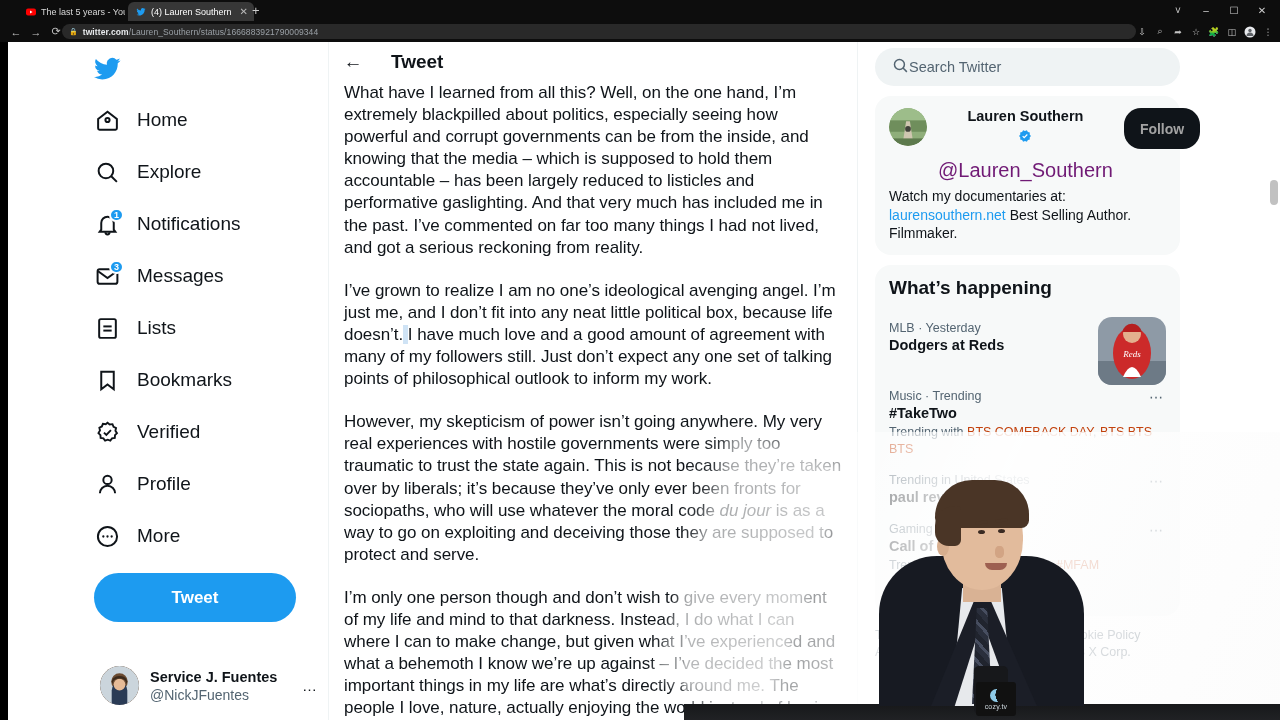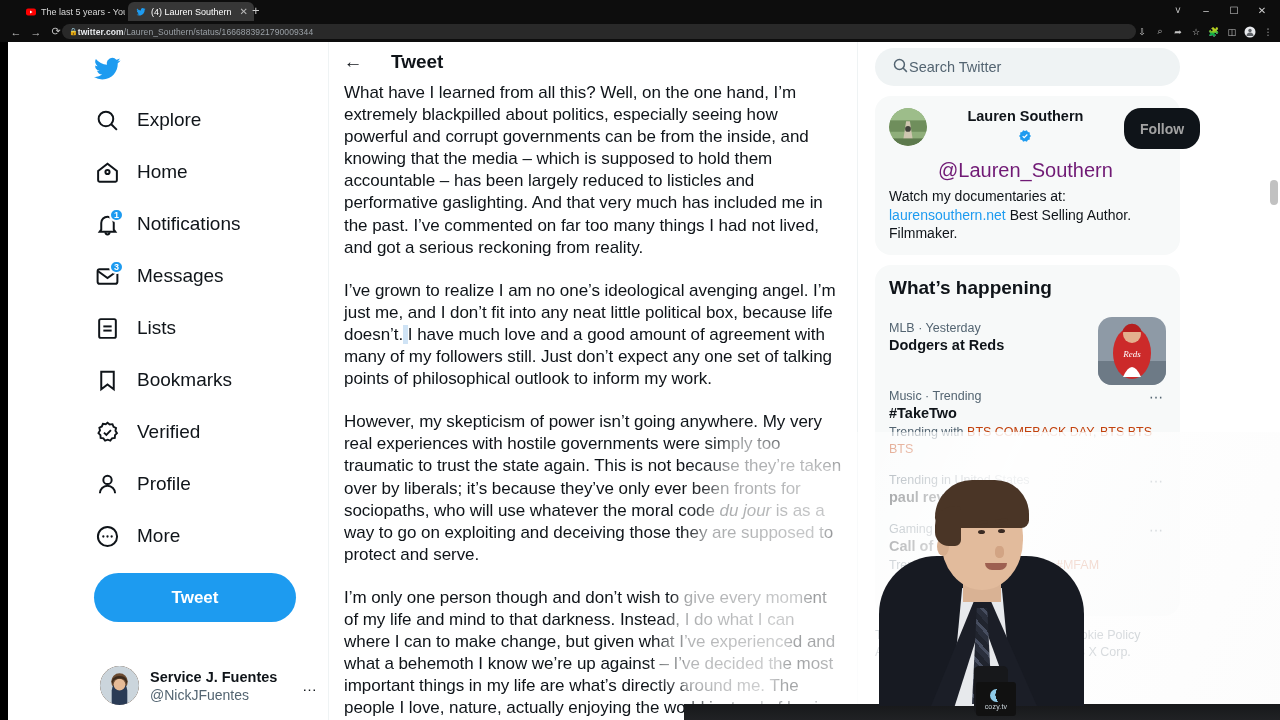--- a/index.html
+++ b/index.html
@@ -29,21 +29,21 @@
   .wincontrols { position:absolute; right:4px; top:2px; display:flex; gap:0; align-items:center; }
   .wincontrols span { width:28px; height:17px; display:flex; align-items:center; justify-content:center;
       font-size:10px; color:#cfcfcf; }
 
   .navbar { position:absolute; left:0; top:21px; width:1280px; height:21px; display:flex; align-items:center; }
   .navbtn { width:20px; height:20px; display:flex; align-items:center; justify-content:center;
             color:#c7c7c7; font-size:11px; }
   .omnibox {
     position:absolute; left:62px; top:3px; width:1074px; height:15px;
     background:#292929; border-radius:8px; display:flex; align-items:center;
-    padding:0 7px; 
+    padding:0 7px; gap:5px;
   }
   .lock { font-size:7px; color:#bdbdbd; }
   .url { font-size:8.5px; color:#9aa0a6; letter-spacing:0.1px; white-space:nowrap; }
   .url b { color:#e8eaed; font-weight:700; }
   .toolicons { position:absolute; right:4px; top:3px; display:flex; align-items:center; gap:2px; }
   .toolicons i { width:16px; height:15px; display:flex; align-items:center; justify-content:center;
       color:#c4c4c4; font-style:normal; font-size:9px; }
 
   
   .page { position:absolute; left:0; top:42px; width:1280px; height:678px; background:#fff; overflow:hidden; }
@@ -228,35 +228,35 @@
     <div class="nav">
       <div class="birdwrap">
         <svg width="27" height="27" viewBox="0 0 24 24">
             <path fill="#1d9bf0" d="M23.6 4.9a9.6 9.6 0 0 1-2.8.8 4.8 4.8 0 0 0 2.1-2.7 9.7 9.7 0 0 1-3 1.2 4.8 4.8 0 0 0-8.3 4.4A13.7 13.7 0 0 1 1.7 3.5a4.8 4.8 0 0 0 1.5 6.4 4.8 4.8 0 0 1-2.2-.6 4.8 4.8 0 0 0 3.9 4.7 4.8 4.8 0 0 1-2.2.1 4.8 4.8 0 0 0 4.5 3.3A9.7 9.7 0 0 1 0 19.5a13.6 13.6 0 0 0 7.4 2.2c8.9 0 13.7-7.3 13.7-13.7v-.6a9.8 9.8 0 0 0 2.5-2.5z"></path>
           </svg>
       </div>
 
       <div class="navitem">
         <span class="navicon">
           <svg width="25" height="25" viewBox="0 0 24 24" fill="none" stroke="#0f1419" stroke-width="1.9">
+              <path d="M3 10.5 12 3.5l9 7v9a1.3 1.3 0 0 1-1.3 1.3H4.3A1.3 1.3 0 0 1 3 19.5z"></path>
+              <circle cx="12" cy="11.5" r="2"></circle>
+            </svg>
+        </span>
+        <span class="navlabel">Home</span>
+      </div>
+
+      <div class="navitem">
+        <span class="navicon">
+          <svg width="25" height="25" viewBox="0 0 24 24" fill="none" stroke="#0f1419" stroke-width="1.9">
               <circle cx="10.5" cy="10.5" r="7"></circle>
               <line x1="15.6" y1="15.6" x2="21" y2="21"></line>
             </svg>
         </span>
         <span class="navlabel">Explore</span>
-      </div>
-
-      <div class="navitem">
-        <span class="navicon">
-          <svg width="25" height="25" viewBox="0 0 24 24" fill="none" stroke="#0f1419" stroke-width="1.9">
-              <path d="M3 10.5 12 3.5l9 7v9a1.3 1.3 0 0 1-1.3 1.3H4.3A1.3 1.3 0 0 1 3 19.5z"></path>
-              <circle cx="12" cy="11.5" r="2"></circle>
-            </svg>
-        </span>
-        <span class="navlabel">Home</span>
       </div>
 
       <div class="navitem">
         <span class="navicon">
           <svg width="25" height="25" viewBox="0 0 24 24" fill="none" stroke="#0f1419" stroke-width="1.9">
               <path d="M6 17V10.5a6 6 0 0 1 12 0V17l1.5 2H4.5z"></path>
               <path d="M10 19.5a2 2 0 0 0 4 0"></path>
             </svg>
           <span class="badge">1</span>
         </span>

